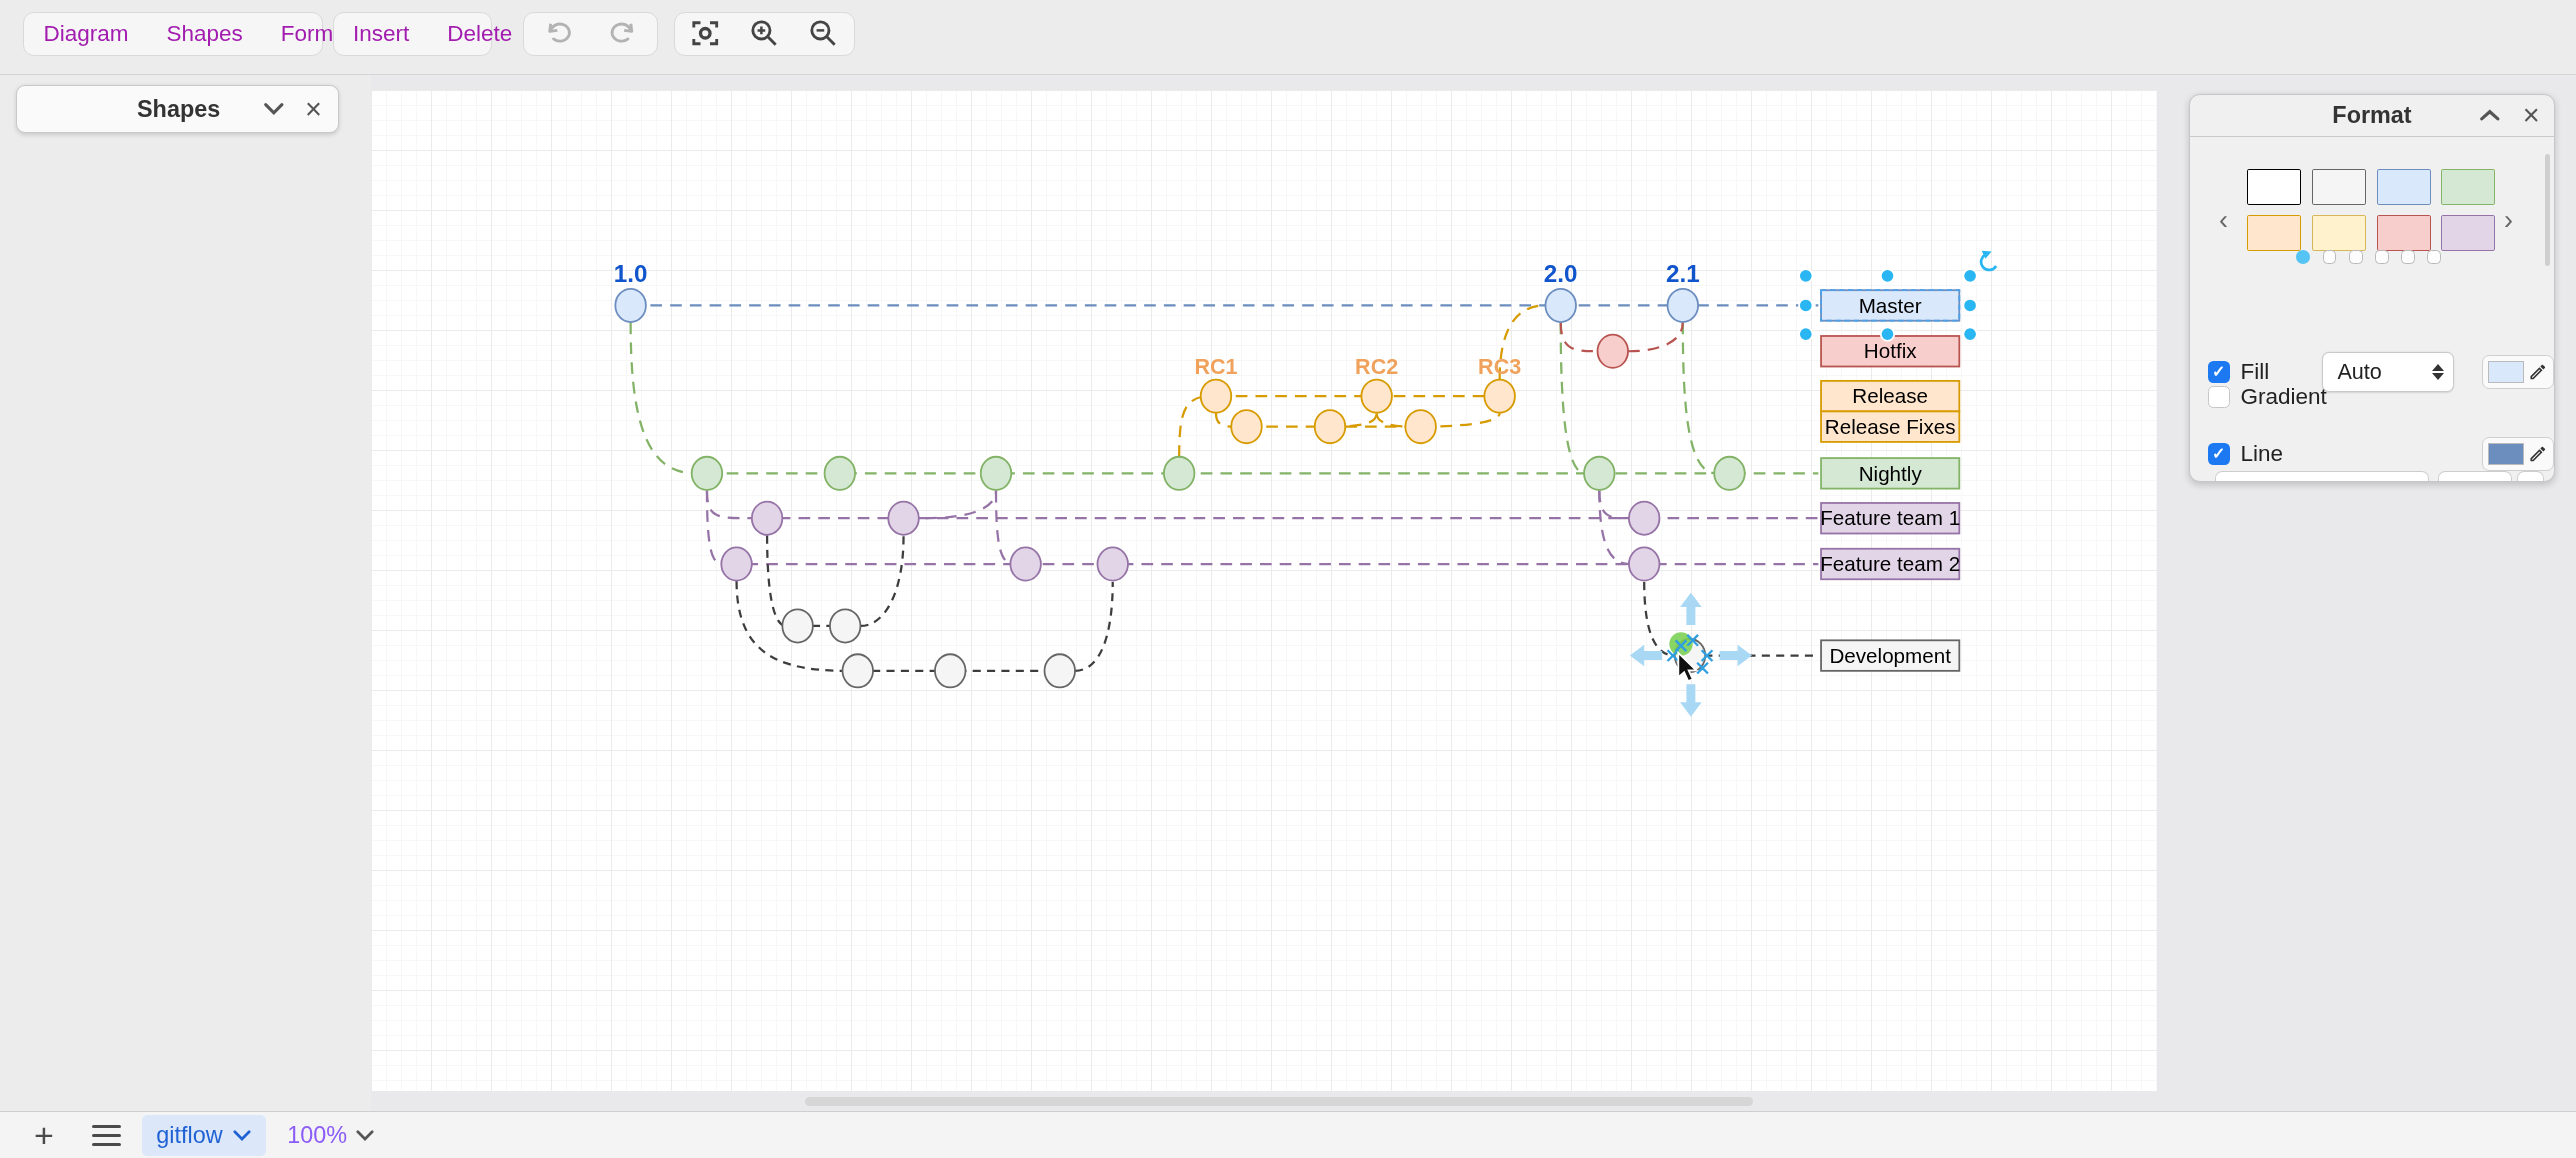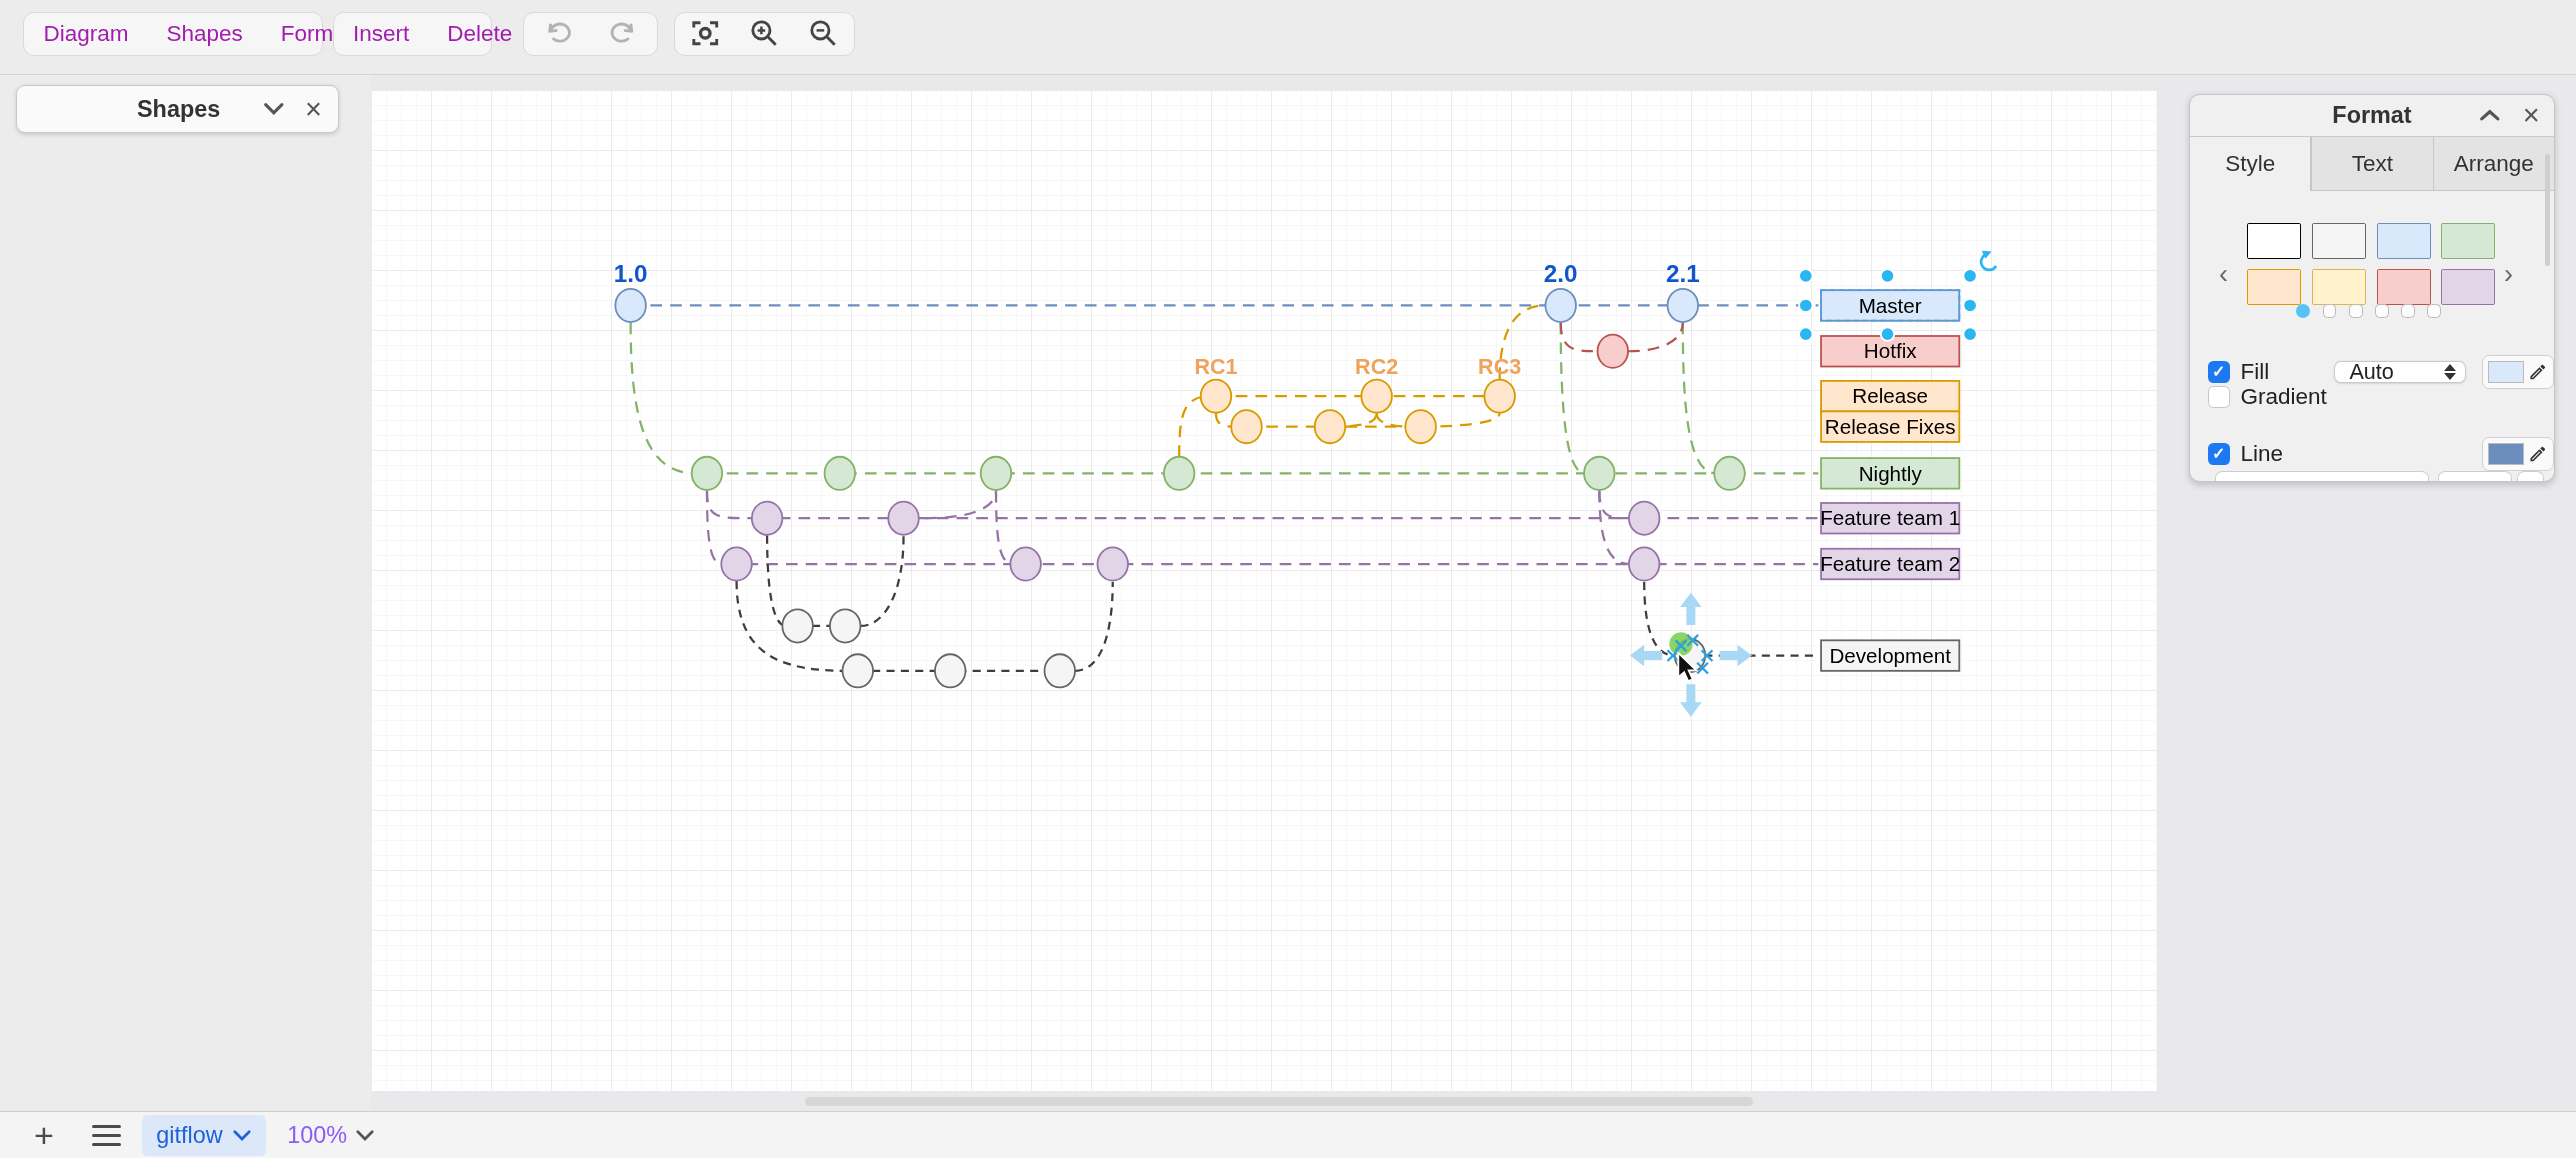--- a/index.html
+++ b/index.html
@@ -55,21 +55,21 @@
   .swatch { border-radius:1.8px; border:1.8px solid; }
   .fp-arrow { position:absolute; top:68px; font-size:27px; color:#666; }
   .fp-dots { position:absolute; left:106px; top:113px; display:flex; gap:12.6px; align-items:center; }
   .fp-dot { width:13.5px; height:13.5px; border-radius:4.5px; border:1.8px solid #b9b9b9; background:#fdfdfd; }
   .fp-dot.active { border:none; border-radius:50%; background:#55c4f5; width:14.4px; height:14.4px; }
   .fp-row { position:absolute; left:18px; right:18px; height:36px; display:flex; align-items:center; }
   .checkbox { width:21.6px; height:21.6px; border-radius:5.4px; margin-right:10.8px; flex:0 0 auto;
     background:#1c79f2; color:#fff; font-size:16px; font-weight:bold; text-align:center; line-height:21.6px; }
   .checkbox.off { background:#fff; border:1.8px solid #c6c6c6; }
   .fp-label { font-size:22.5px; font-weight:normal; color:#222; }
-  .fp-select { position:absolute; left:126px; width:132px; height:22px; background:#fff;
+  .fp-select { position:absolute; left:114px; width:132px; height:40px; background:#fff;
     border:1.8px solid #c9c9c9; border-radius:7.2px; box-shadow:0 0.9px 1.8px rgba(0,0,0,.12);
     display:flex; align-items:center; font-size:21.6px; color:#222; padding-left:14.4px; }
   .updown { margin-left:auto; margin-right:9px; display:flex; flex-direction:column; gap:2.7px; }
   .updown i { width:0; height:0; border-left:6.3px solid transparent; border-right:6.3px solid transparent; display:block; }
   .updown .u { border-bottom:7.2px solid #333; }
   .updown .d { border-top:7.2px solid #333; }
   .colorbtn { position:absolute; left:274px; width:72px; height:34px; background:#fafafa;
     border:1.8px solid #cfcfcf; border-radius:7.2px; display:flex; align-items:center; padding:0 5.4px; gap:4.5px; }
   .colorbtn .chip { width:36px; height:21.6px; border:0.9px solid #bbb; }
   .fp-partial { position:absolute; bottom:0; height:10px; background:#fff;
@@ -275,25 +275,20 @@
     <span class="fp-title">Format</span>
     <span class="fp-header-icons">
       <span class="chev">
         <svg width="21.6" height="12.6" viewBox="0 0 24 14">
             <polyline points="3,11 12,3 21,11" fill="none" stroke="#555" stroke-width="3.5" stroke-linecap="round"></polyline>
           </svg>
       </span>
       <span class="xglyph">×</span>
     </span>
   </div>
-  <div class="fp-tabs">
-    <div class="fp-tab active">Style</div>
-    <div class="fp-tab">Text</div>
-    <div class="fp-tab">Arrange</div>
-  </div>
   <div class="fp-swatchzone">
     <span class="fp-arrow" style="left:29px;">‹</span>
     <div class="fp-swatches">
         <div class="swatch" style="background: rgb(255, 255, 255); border-color: rgb(0, 0, 0);"></div>
         <div class="swatch" style="background: rgb(245, 245, 245); border-color: rgb(102, 102, 102);"></div>
         <div class="swatch" style="background: rgb(218, 232, 252); border-color: rgb(108, 142, 191);"></div>
         <div class="swatch" style="background: rgb(213, 232, 212); border-color: rgb(130, 179, 102);"></div>
         <div class="swatch" style="background: rgb(255, 230, 204); border-color: rgb(215, 155, 0);"></div>
         <div class="swatch" style="background: rgb(255, 242, 204); border-color: rgb(214, 182, 86);"></div>
         <div class="swatch" style="background: rgb(248, 206, 204); border-color: rgb(184, 84, 80);"></div>

